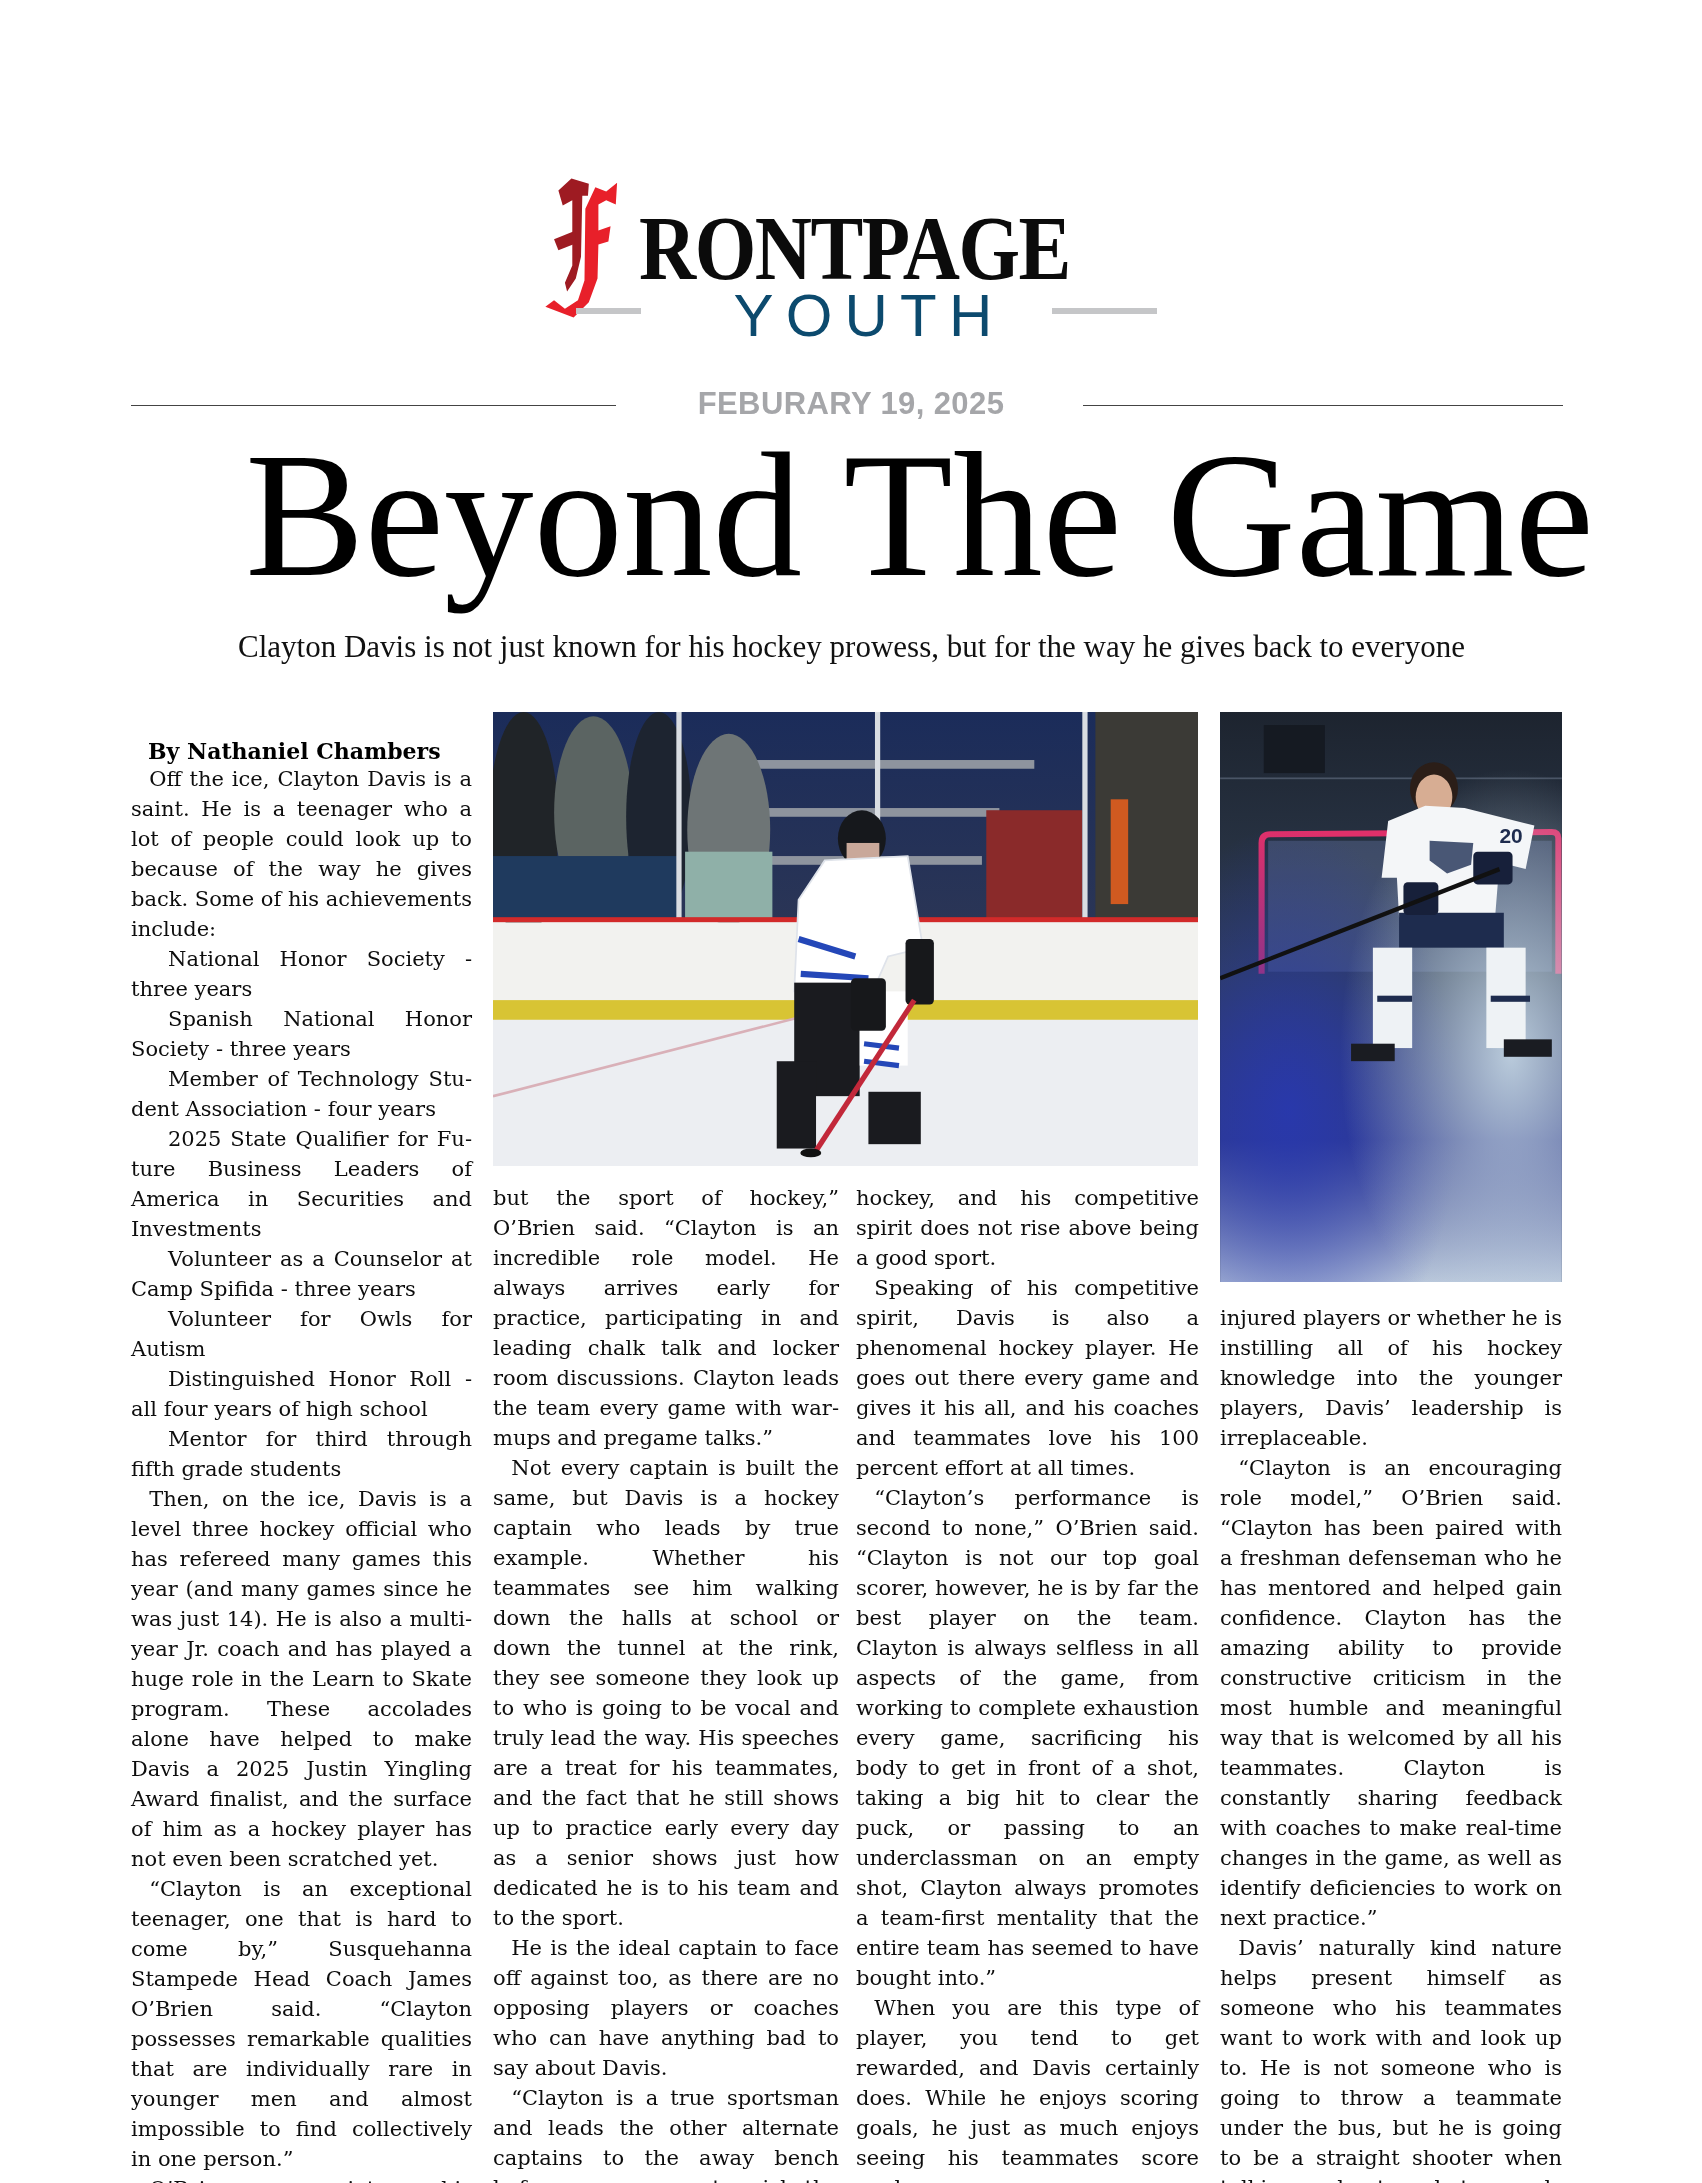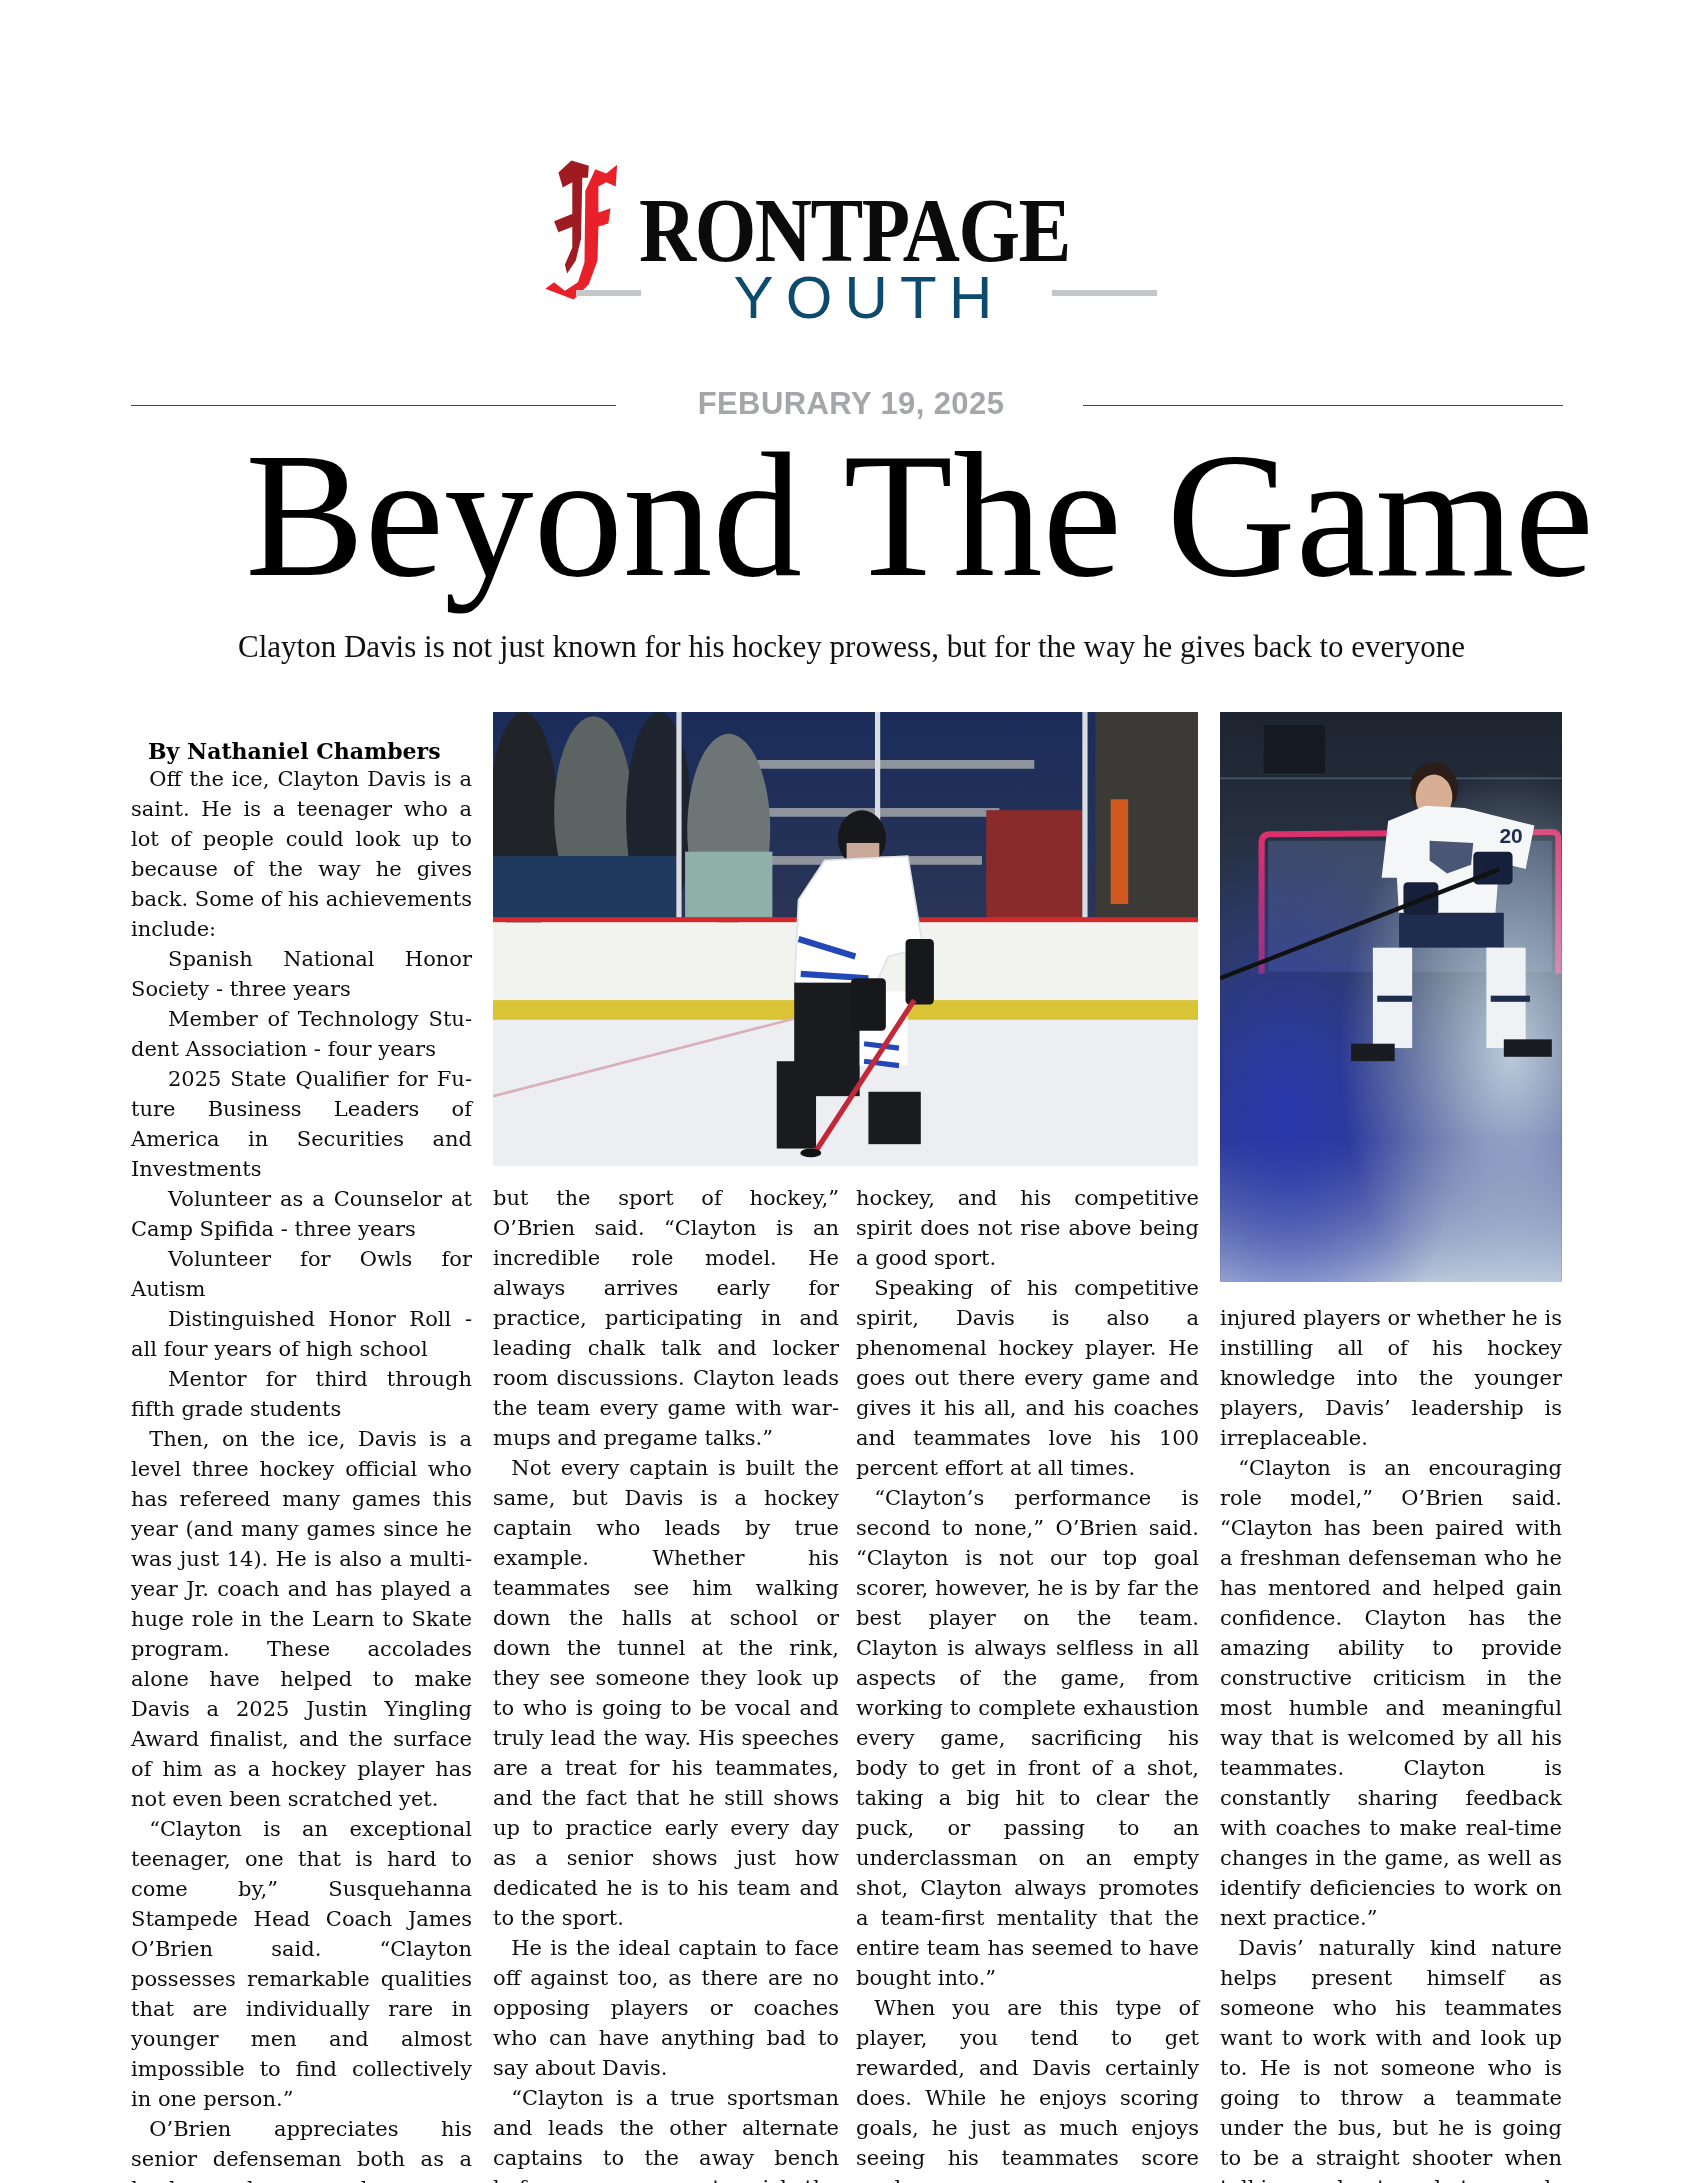--- a/index.html
+++ b/index.html
@@ -1,20 +1,20 @@
 <!DOCTYPE html>
 <html style="font-size:7px"><head>
 <meta charset="utf-8">
 <style>
   html, body { margin:0; padding:0; background:#ffffff; }
   body { width:1703px; height:2489px; position:relative; overflow:hidden; font-family:"DejaVu Serif", serif; color:#111; }
   .abs { position:absolute; }
 
   
-  #logo { left:541px; top:156px; width:611px; height:166px; }
+  #logo { left:541px; top:174px; width:611px; height:166px; }
   #logo .f-mark { position:absolute; left:0; top:4.4px; width:100px; height:140px; }
   #logo .wordmark { position:absolute; left:98px; top:31px; font-family:"Liberation Serif", serif; font-weight:bold; font-size:92px; line-height:87px; letter-spacing:-1.7px; color:#0b0b0b; transform:scaleX(0.86); transform-origin:left top; white-space:nowrap; }
   #logo .youth-row { position:absolute; left:35px; top:116px; width:581px; height:48px; }
   #logo .bar { position:absolute; top:17.5px; height:6.1px; background:#c5c6c8; }
   #logo .bar.left { left:0; width:65px; }
   #logo .bar.right { right:0; width:105px; }
   #logo .youth { position:absolute; left:105px; top:-3.5px; width:376px; text-align:center; font-family:"Liberation Sans", sans-serif; font-size:60px; line-height:57px; letter-spacing:12.2px; color:#0c4a6e; }
 
   
   .date-rule { top:405px; height:1.3px; background:#444; }
@@ -169,20 +169,21 @@
     <rect x="580" y="320" width="90" height="75" rx="10" fill="#17203a"></rect>
     <rect x="420" y="390" width="80" height="75" rx="10" fill="#17203a"></rect>
     <line x1="640" y1="360" x2="0" y2="610" stroke="#111" stroke-width="10"></line>
     <rect x="300" y="760" width="100" height="40" fill="#1a1c22"></rect>
     <rect x="650" y="750" width="110" height="40" fill="#1a1c22"></rect>
   </svg>
 </div>
 
 <div id="col1" class="col">
   <p>Off the ice, Clayton Davis is a saint. He is a teenager who a lot of people could look up to because of the way he gives back. Some of his achievements include:</p>
+  <p class="list">National Honor Society - three years</p>
   <p class="list">Spanish National Honor Soci­ety - three years</p>
   <p class="list">Member of Technology Stu­dent Association - four years</p>
   <p class="list">2025 State Qualifier for Fu­ture Business Leaders of America in Securities and Investments</p>
   <p class="list">Volunteer as a Counselor at Camp Spifida - three years</p>
   <p class="list">Volunteer for Owls for Autism</p>
   <p class="list">Distinguished Honor Roll - all four years of high school</p>
   <p class="list">Mentor for third through fifth grade students</p>
   <p>Then, on the ice, Davis is a level three hockey official who has ref­ereed many games this year (and many games since he was just 14). He is also a multi-year Jr. coach and has played a huge role in the Learn to Skate program. These ac­colades alone have helped to make Davis a 2025 Justin Yingling Award finalist, and the surface of him as a hockey player has not even been scratched yet.</p>
   <p>“Clayton is an exceptional teen­ager, one that is hard to come by,” Susquehanna Stampede Head Coach James O’Brien said. “Clay­ton possesses remarkable qual­ities that are individually rare in younger men and almost impossi­ble to find collectively in one per­son.”</p>
   <p>O’Brien appreciates his senior defenseman both as a hockey player and as an individual, and he could not think of anyone bet­ter to have been dubbed the lead­er of this Varsity Viola squad this year.</p>

